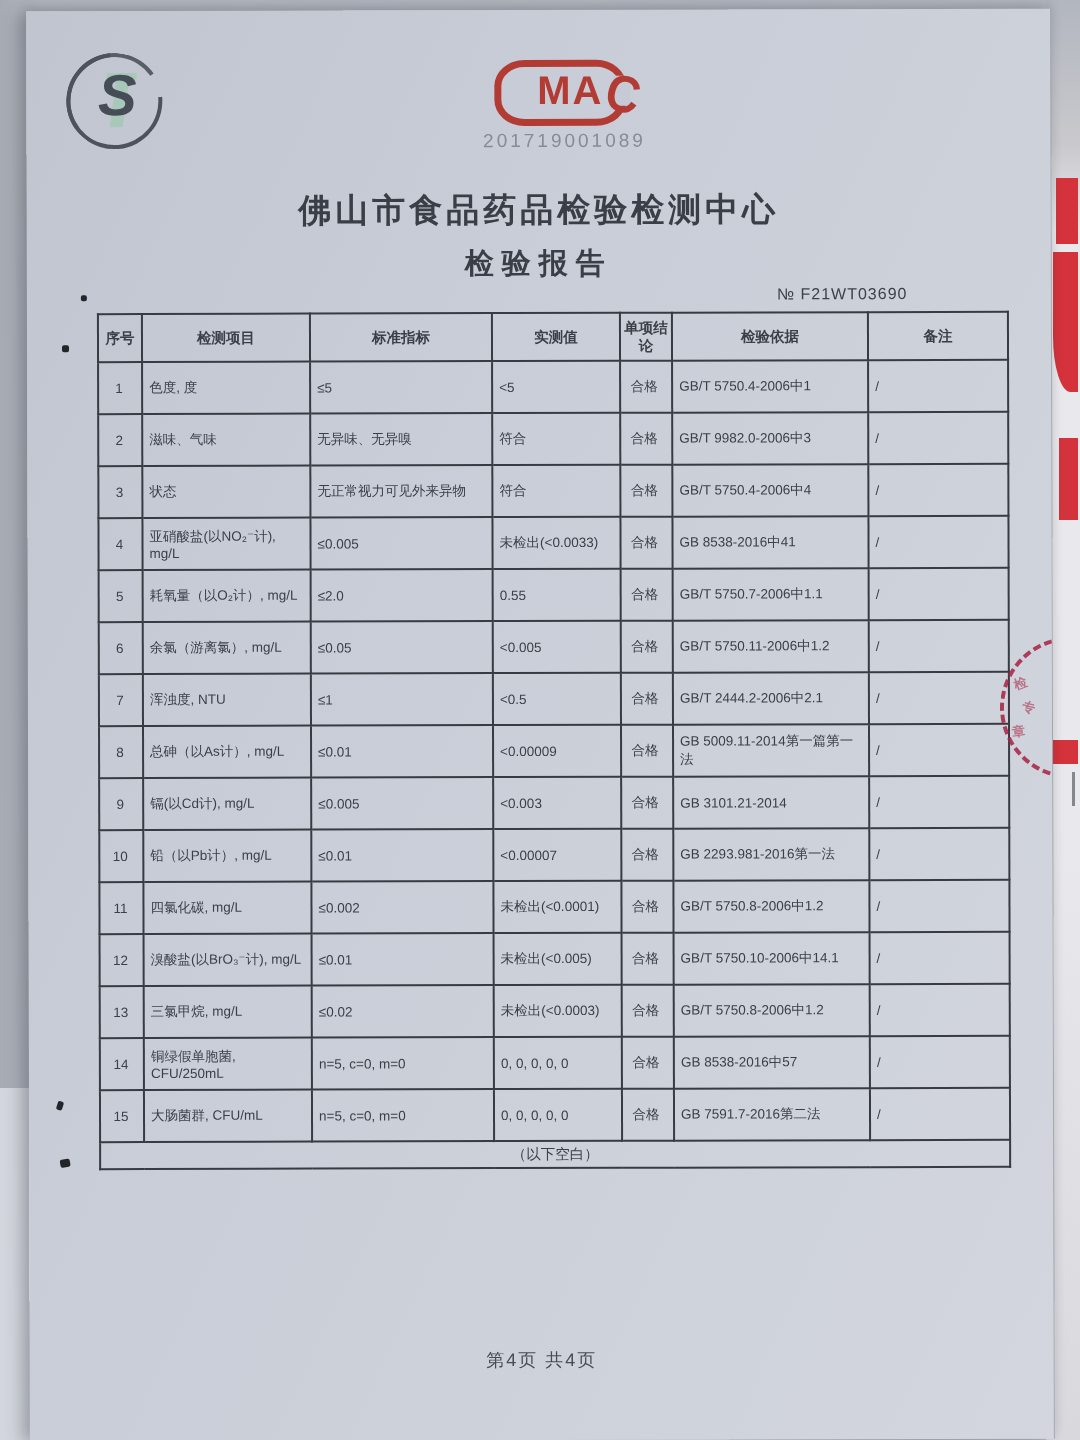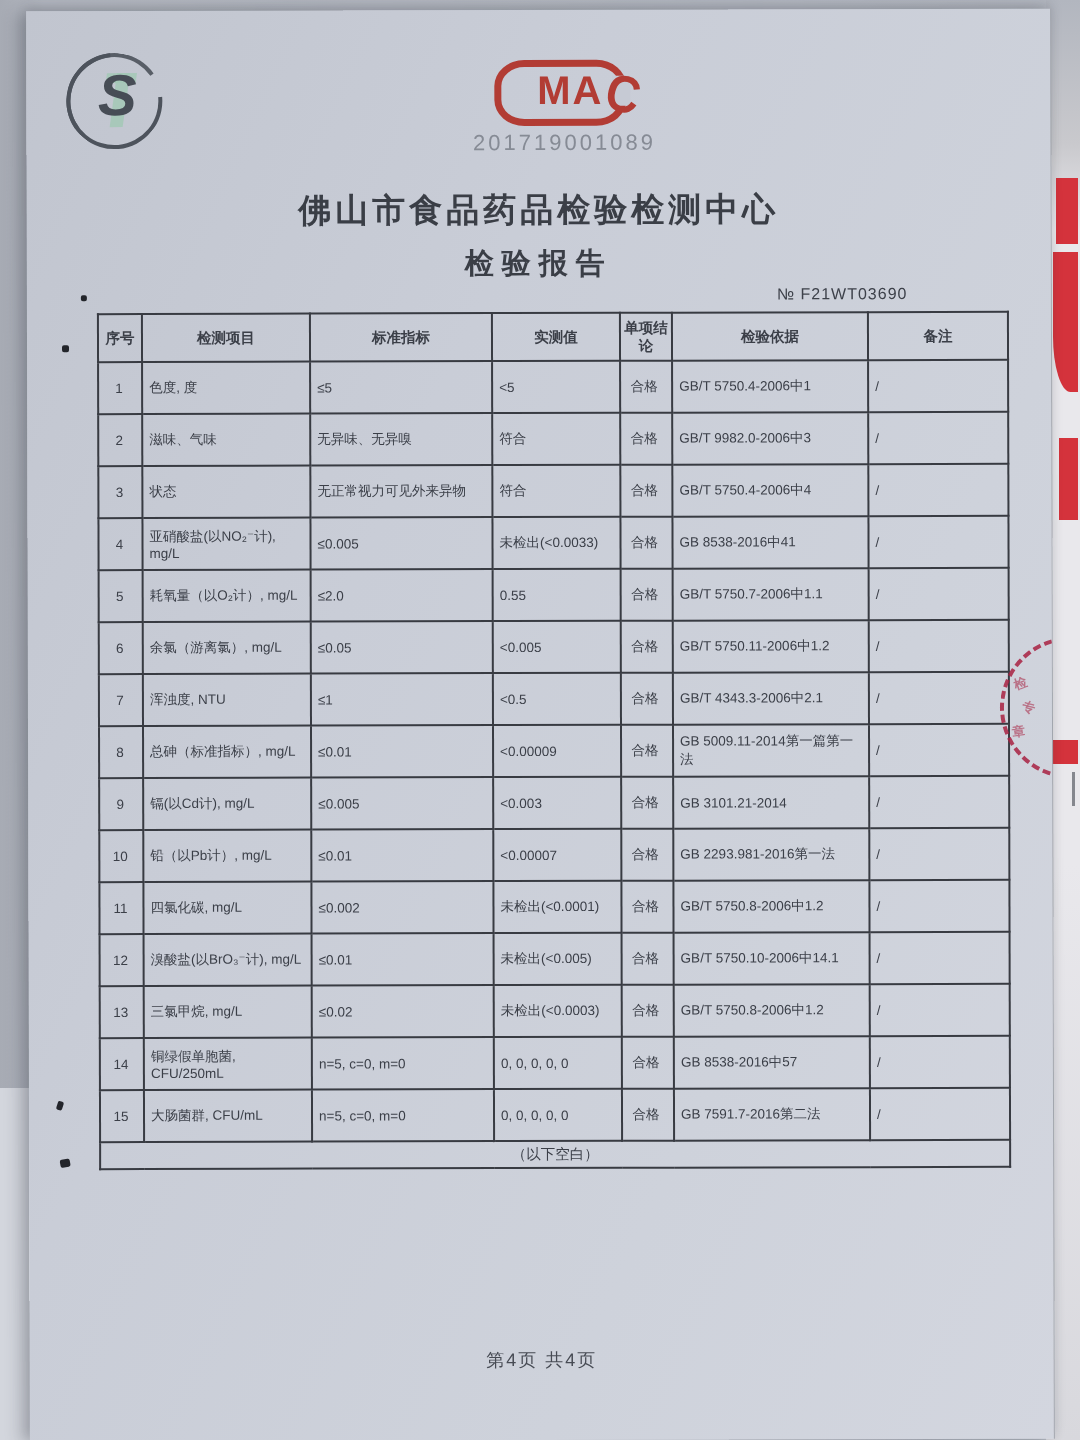--- a/index.html
+++ b/index.html
@@ -53,21 +53,21 @@
 
   
   .cma { position:absolute; left:468px; top:50px; width:132px; height:66px; }
   .cma-frame { position:absolute; inset:0; border:7px solid #b23c34; border-radius:30px/26px; }
   .cma-gap { position:absolute; right:-4px; top:16px; width:18px; height:30px; background:#c6cad4; }
   .cma-hook { position:absolute; right:-16px; top:4px; font-size:52px; font-weight:700;
     color:#b23c34; transform:rotate(14deg) scaleX(.9); }
   .cma-ma { position:absolute; left:0; right:0; top:8px; text-align:center;
     font-size:40px; font-weight:800; color:#b23c34; letter-spacing:2px;padding-left:20px; }
   .cma-number { position:absolute; left:428px; top:120px; width:220px; text-align:center;
-    font-size:22px; letter-spacing:3px; color:#868b95; }
+    font-size:19px; letter-spacing:3px; color:#868b95; }
 
   .org-name { position:absolute; left:0; width:100%; top:178px; text-align:center;
     font-size:33px; font-weight:600; letter-spacing:4px; color:#3a3e46; }
   .report-title { position:absolute; left:0; width:100%; top:234px; text-align:center;
     font-size:29px; font-weight:600; letter-spacing:8px; color:#3a3e46; }
   .report-no { position:absolute; left:742px; top:276px; font-size:16px;
     letter-spacing:1px; color:#3d414a;margin-left:8px; }
 
   
   .table-wrap { position:absolute; left:70px; top:302px; }
@@ -212,26 +212,26 @@
               <td class="c4">合格</td>
               <td class="c5">GB/T 5750.11-2006中1.2</td>
               <td class="c6">/</td>
             </tr>
             <tr>
               <td class="c0">7</td>
               <td class="c1">浑浊度, NTU</td>
               <td class="c2">≤1</td>
               <td class="c3">&lt;0.5</td>
               <td class="c4">合格</td>
-              <td class="c5">GB/T 4343.3-2006中2.1</td>
+              <td class="c5">GB/T 2444.2-2006中2.1</td>
               <td class="c6">/</td>
             </tr>
             <tr>
               <td class="c0">8</td>
-              <td class="c1">总砷（标准指标）, mg/L</td>
+              <td class="c1">总砷（以As计）, mg/L</td>
               <td class="c2">≤0.01</td>
               <td class="c3">&lt;0.00009</td>
               <td class="c4">合格</td>
               <td class="c5">GB 5009.11-2014第一篇第一法</td>
               <td class="c6">/</td>
             </tr>
             <tr>
               <td class="c0">9</td>
               <td class="c1">镉(以Cd计), mg/L</td>
               <td class="c2">≤0.005</td>

